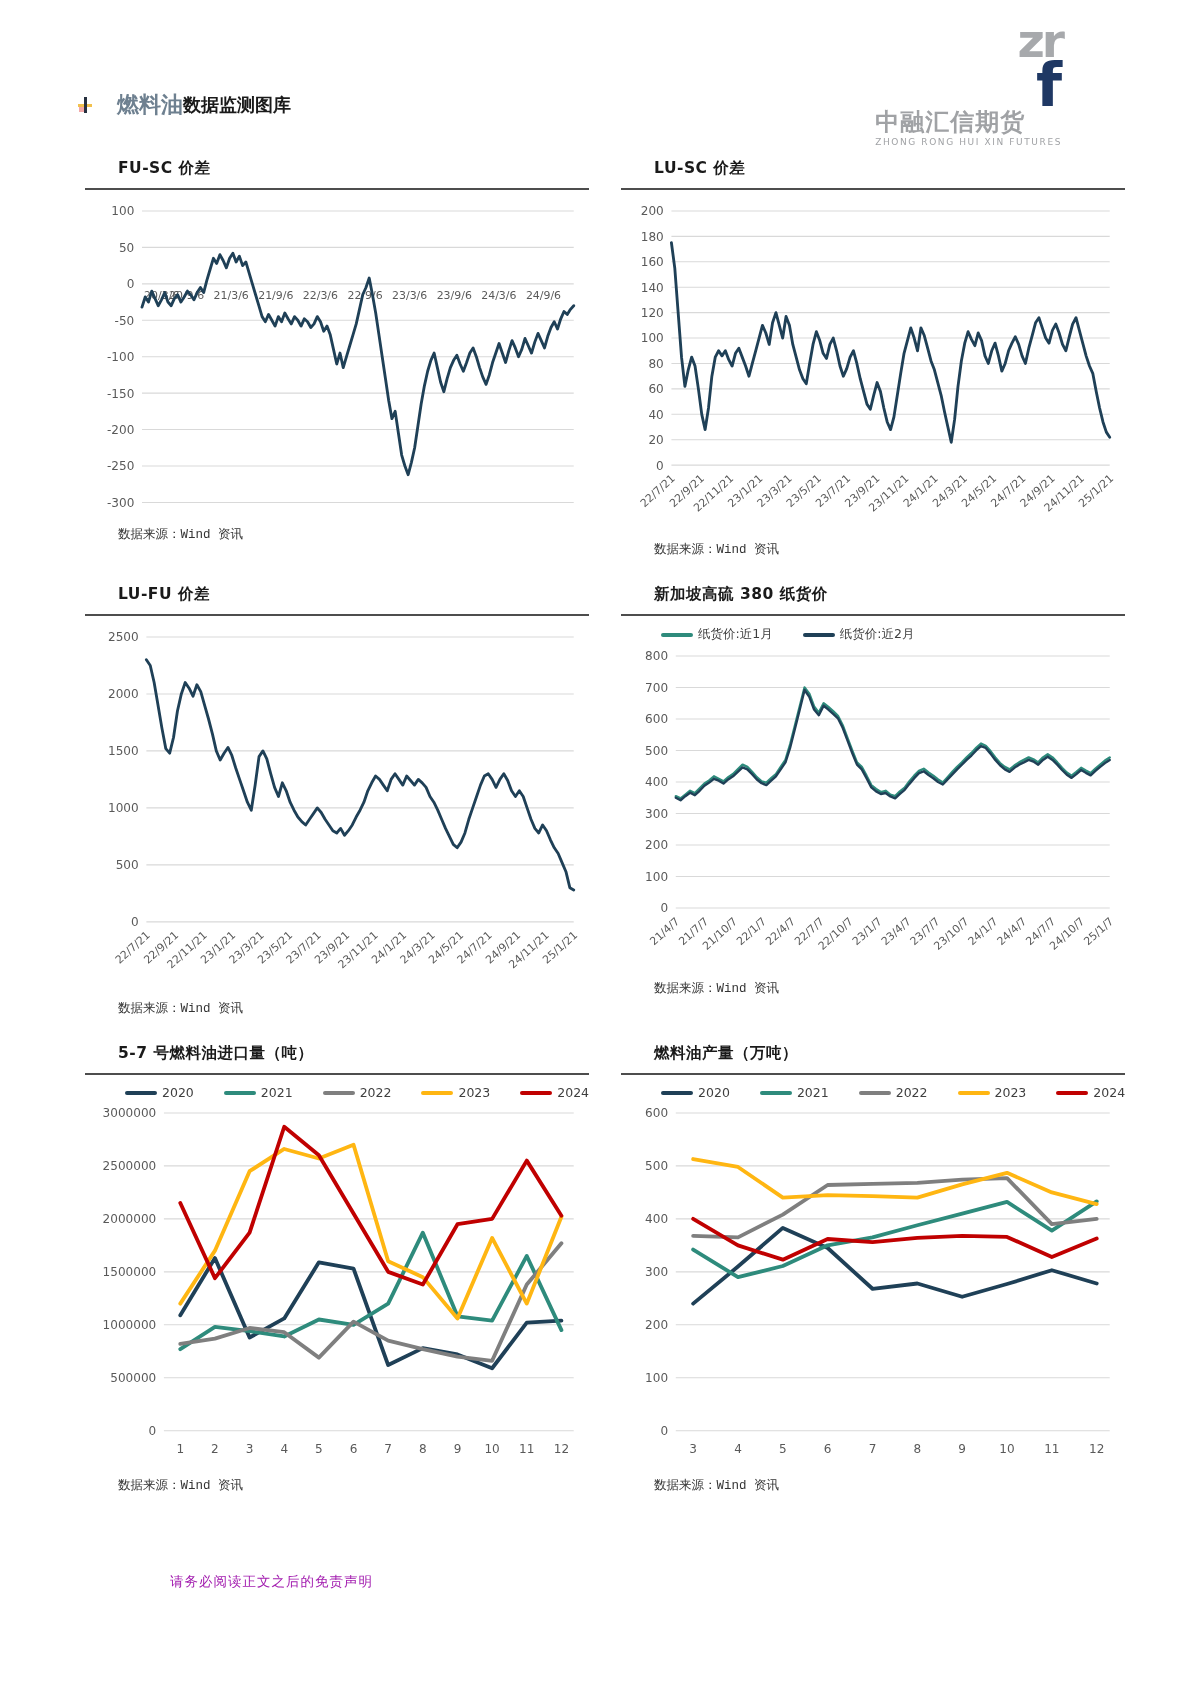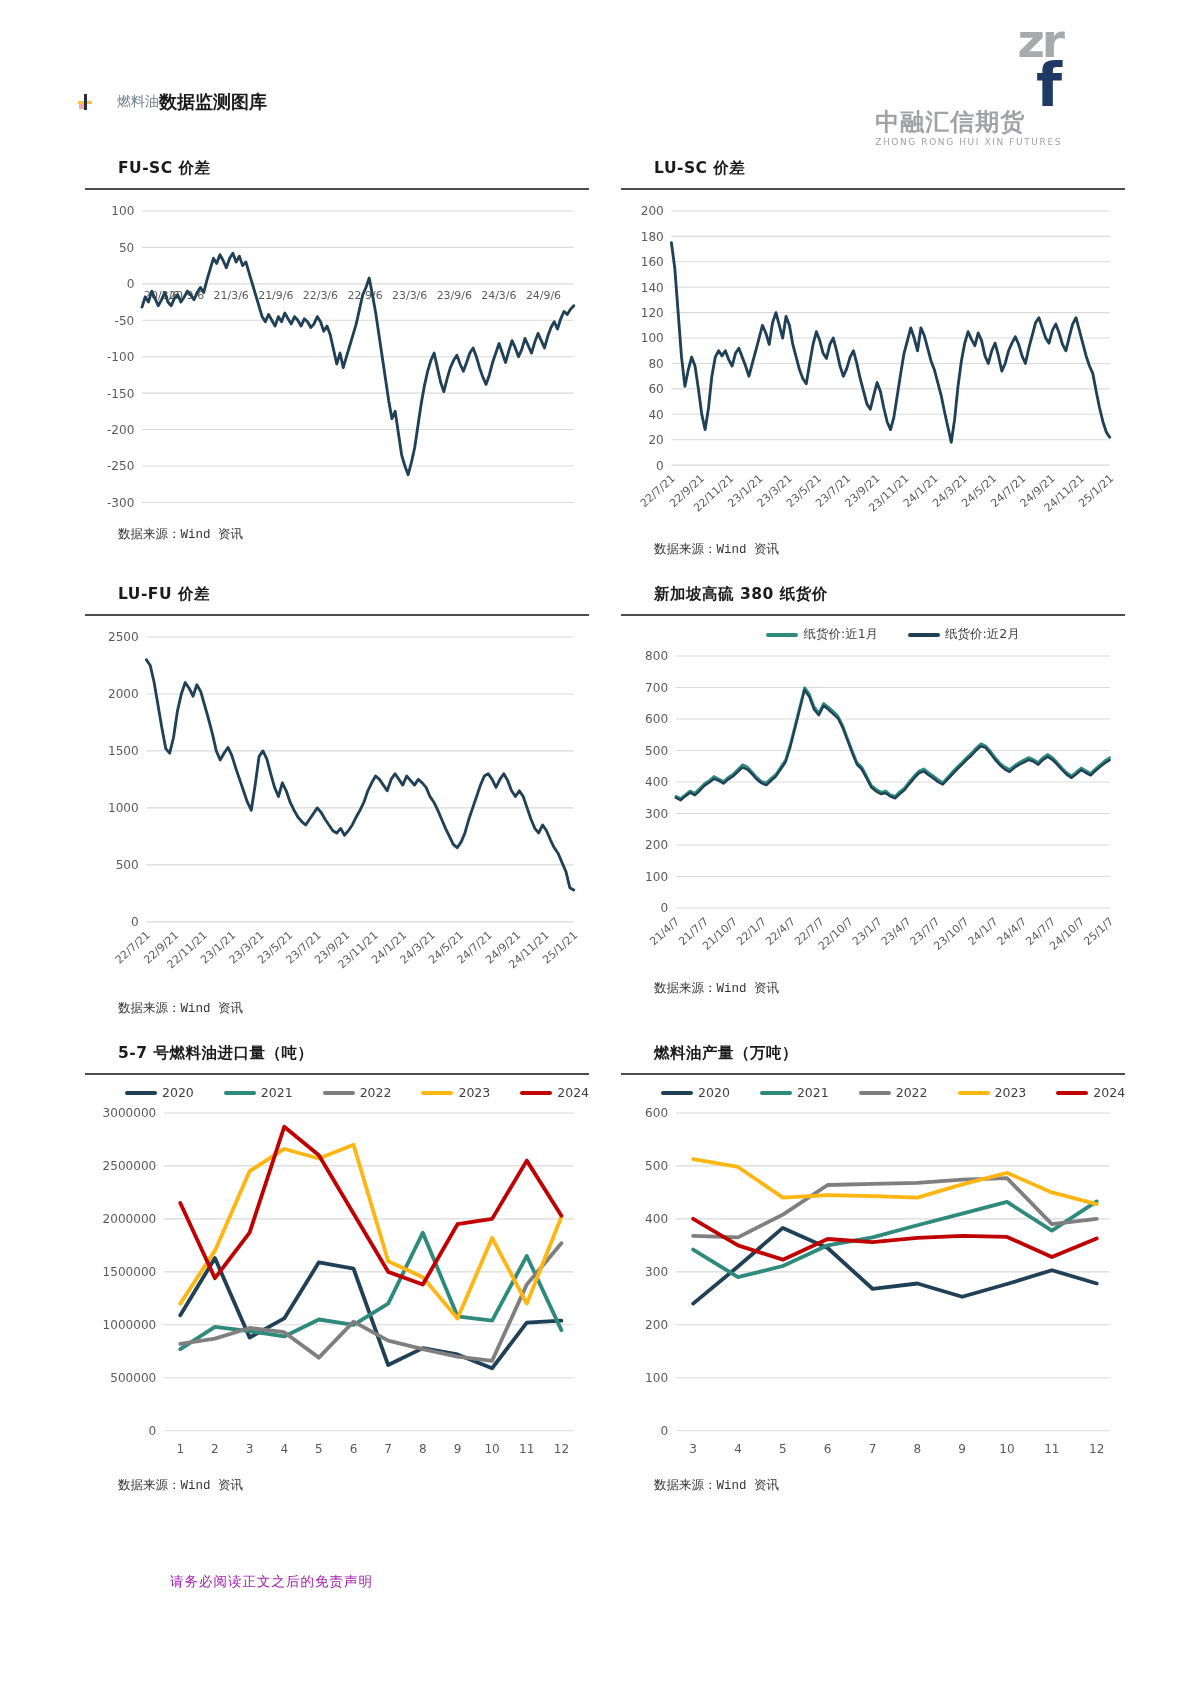--- a/index.html
+++ b/index.html
@@ -11,29 +11,29 @@
   .logo-f{font-size:60px;font-weight:bold;color:#1f3864;line-height:0.78;margin-left:1px;}
   .logo-text{margin-left:10px;padding-bottom:2px;}
   .logo-cn{font-size:24px;font-weight:bold;color:#a0a2a5;letter-spacing:1px;line-height:1.1;}
   .logo-en{font-size:9px;color:#a0a2a5;letter-spacing:1.6px;margin-top:2px;}
   
   .section-header{position:absolute;top:90px;left:78px;display:flex;align-items:center;}
   .sec-icon{position:relative;width:17px;height:17px;margin-right:22px;}
   .sec-icon .bar-h{position:absolute;left:0;top:7px;width:14px;height:3px;background:#f2c14e;}
   .sec-icon .bar-v{position:absolute;left:6px;top:0;width:3px;height:16px;background:#27303f;}
   .sec-icon .sq{position:absolute;left:1px;top:9px;width:7px;height:6px;background:#f2a9a9;}
-  .sec-prefix{font-size:14px;font-weight:normal;color:#6e8090;}
+  .sec-prefix{font-size:22px;font-weight:bold;color:#6e8090;}
   .sec-title{font-size:18px;font-weight:bold;color:#1a1a1a;}
   
   .content{position:absolute;top:126px;left:85px;width:958px;
            display:grid;grid-template-columns:1fr 1fr;column-gap:32px;row-gap:26px;margin-top:32px;}
   .chart-block{margin:0;}
   .chart-title{font-size:15.5px;font-weight:bold;color:#1a1a1a;padding-left:33px;margin-bottom:9px;letter-spacing:0.5px;}
   .title-rule{height:2px;background:#4d4d4d;margin-bottom:10px;}
-  .legend{display:flex;justify-content:center;gap:30px;margin:10px 0 2px 40px;}
+  .legend{display:flex;gap:30px;margin:10px 0 2px 40px;}
   .legend-item{display:flex;align-items:center;font-size:12.5px;color:#3f3f3f;}
   .legend-swatch{display:inline-block;width:32px;height:4.5px;border-radius:3px;margin-right:5px;}
   .plot{width:100%;text-align:right;}
   .plot svg{display:block;width:100%;height:auto;}
   .chart-source{font-size:12.5px;color:#333333;padding-left:33px;margin-top:6px;font-family:Liberation Mono, monospace;}
   
   .footer{position:absolute;left:170px;bottom:92px;font-size:13.5px;color:#a21caf;letter-spacing:1px;}
 </style>
 </head>
 <body>

